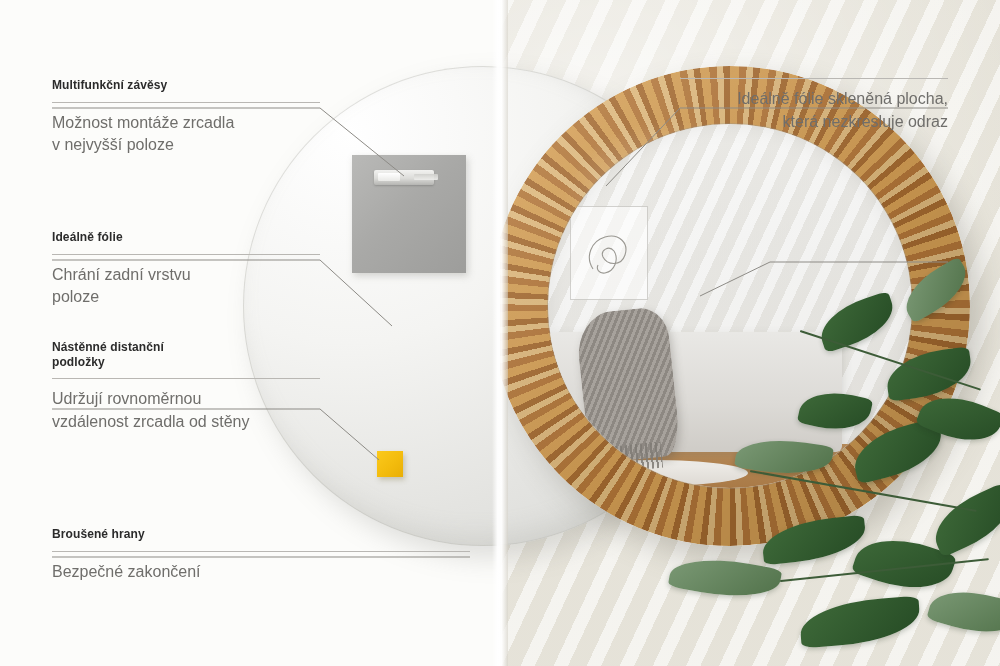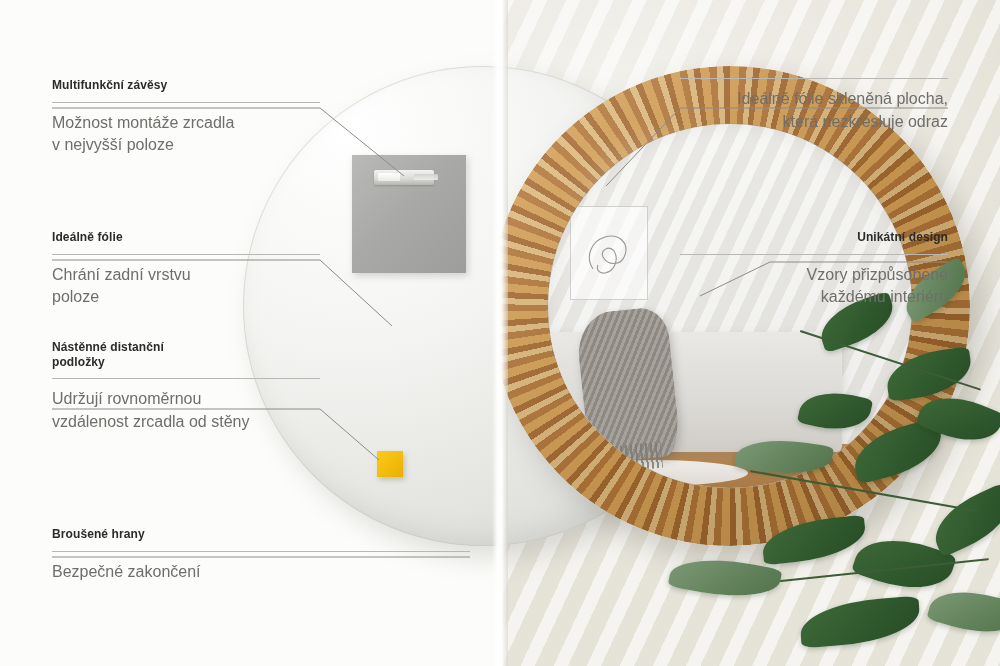--- a/index.html
+++ b/index.html
@@ -274,22 +274,14 @@
   </div>
 
   <div class="callout right" style="left:680px;top:78px;width:268px;">
     <div class="rule"></div>
     <div class="desc">
       <span>Ideálně fólie skleněná plocha,</span><br>
       <span>která nezkresluje odraz</span>
     </div>
   </div>
 
-  <div class="callout right" style="left:680px;top:230px;width:268px;">
-    <div class="title">Unikátní design</div>
-    <div class="rule"></div>
-    <div class="desc">
-      <span>Vzory přizpůsobené</span><br>
-      <span>každému interiéru</span>
-    </div>
-  </div>
 
 </div>
 
 </body></html>

